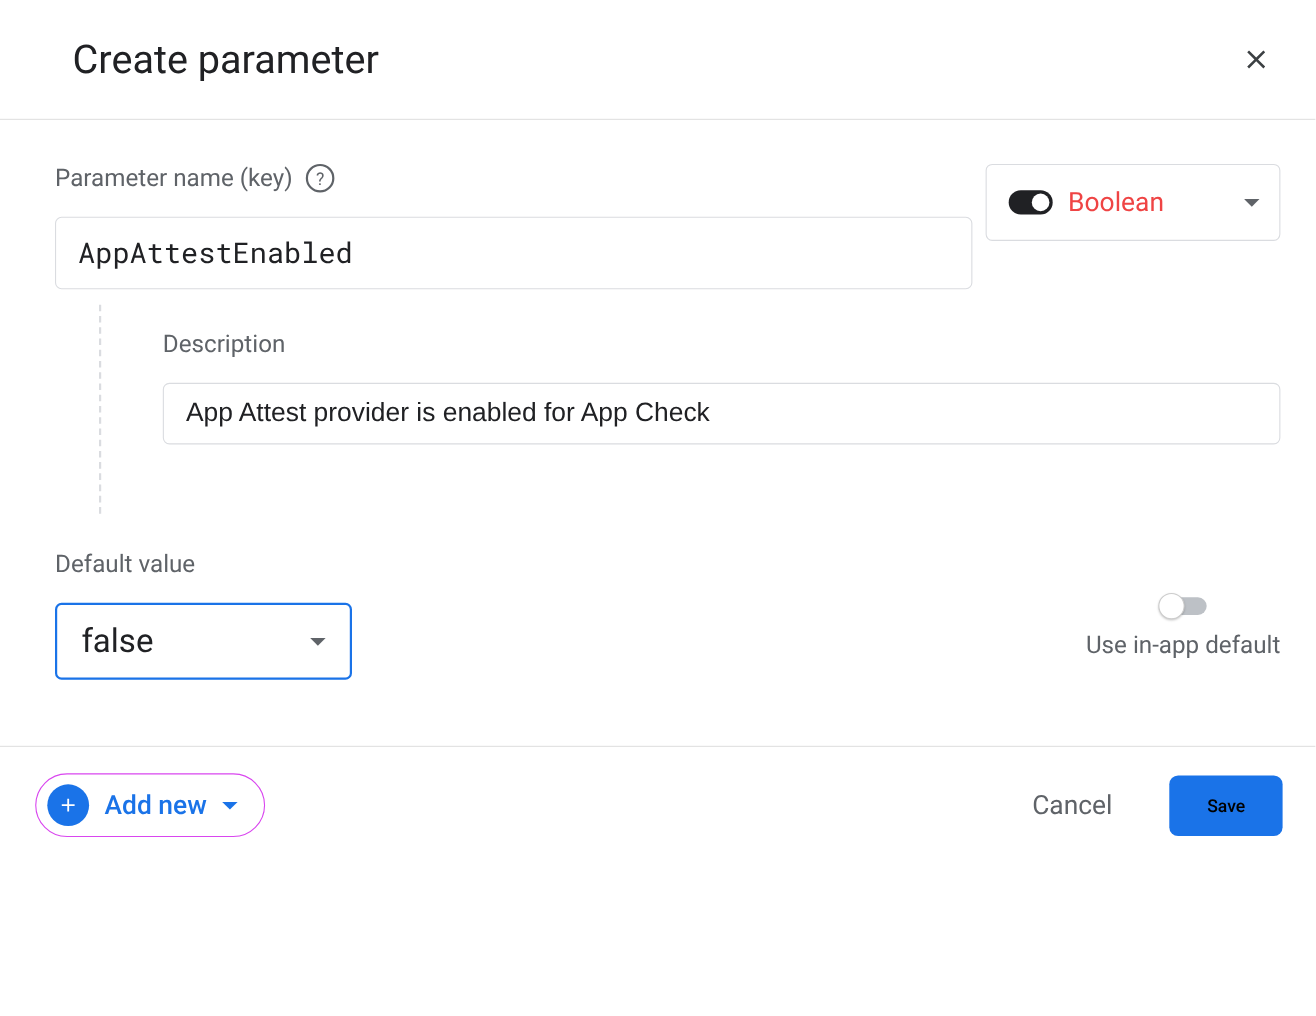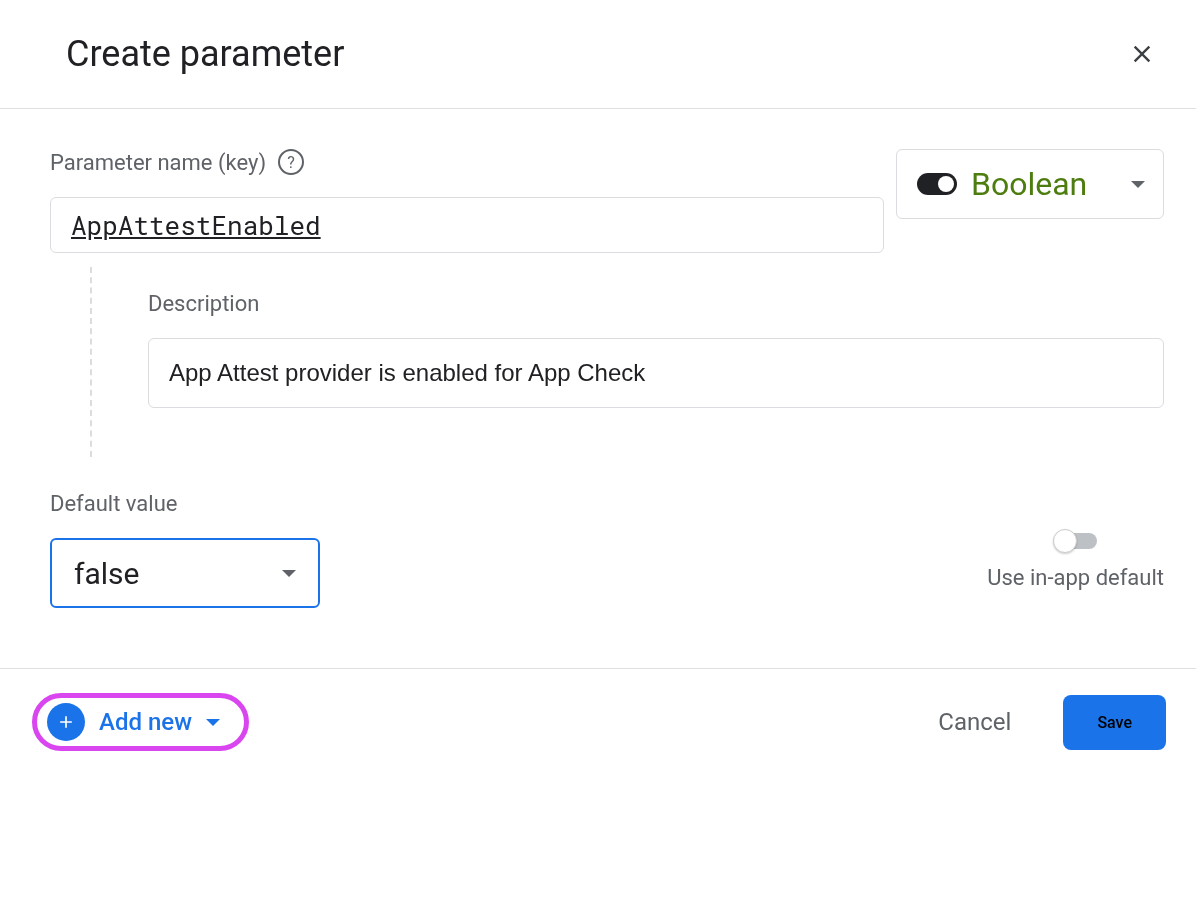--- a/index.html
+++ b/index.html
@@ -63,47 +63,46 @@
     border: 2px solid #5f6368;
     border-radius: 50%;
     display: inline-flex;
     align-items: center; justify-content: center;
     font-size: 16px;
     color: #5f6368;
   }
 
   .text-input {
     width: 100%;
-    height: 56px;
+    height: 66px;
     border: 1px solid #dadce0;
     border-radius: 6px;
     padding: 0 20px;
     font-family: "Roboto Mono", Menlo, Consolas, monospace;
     font-size: 26px;
     color: #202124;
     outline: none;
     background: #fff;
-    text-decoration: underline;
   }
 
   .data-type-select {
     height: 70px;
     border: 1px solid #dadce0;
     border-radius: 6px;
     display: flex;
     align-items: center;
     padding: 0 18px 0 20px;
     cursor: pointer;
     gap: 14px;
     background: #fff;
   }
   .data-type-select .type-text {
     flex: 1;
-    font-size: 32px;
-    color: #4d7c0f;
+    font-size: 24px;
+    color: #ef4444;
   }
   .dropdown-arrow {
     width: 0; height: 0;
     border-left: 7px solid transparent;
     border-right: 7px solid transparent;
     border-top: 7px solid #5f6368;
   }
   .bool-pill {
     width: 40px; height: 22px;
     background: #202124;
@@ -128,21 +127,21 @@
   }
   .vline {
     width: 0;
     border-left: 2px dashed #dadce0;
     min-height: 190px;
   }
   .desc-inner { flex: 1; padding-top: 24px; }
 
   .desc-input {
     width: 100%;
-    height: 70px;
+    height: 56px;
     border: 1px solid #dadce0;
     border-radius: 6px;
     padding: 0 20px;
     font-size: 24px;
     color: #202124;
     outline: none;
     background: #fff;
   }
 
   .default-row {
@@ -205,21 +204,21 @@
 
   .footer {
     border-top: 1px solid #e0e0e0;
     padding: 24px 30px 36px 32px;
     display: flex;
     align-items: center;
     justify-content: space-between;
   }
   .add-new-btn {
     height: 58px;
-    border: 5px solid #d946ef;
+    border: 1px solid #d946ef;
     border-radius: 29px;
     display: flex;
     align-items: center;
     gap: 14px;
     padding: 0 24px 0 10px;
     cursor: pointer;
     background: #fff;
   }
   .plus-circle {
     width: 38px; height: 38px;

